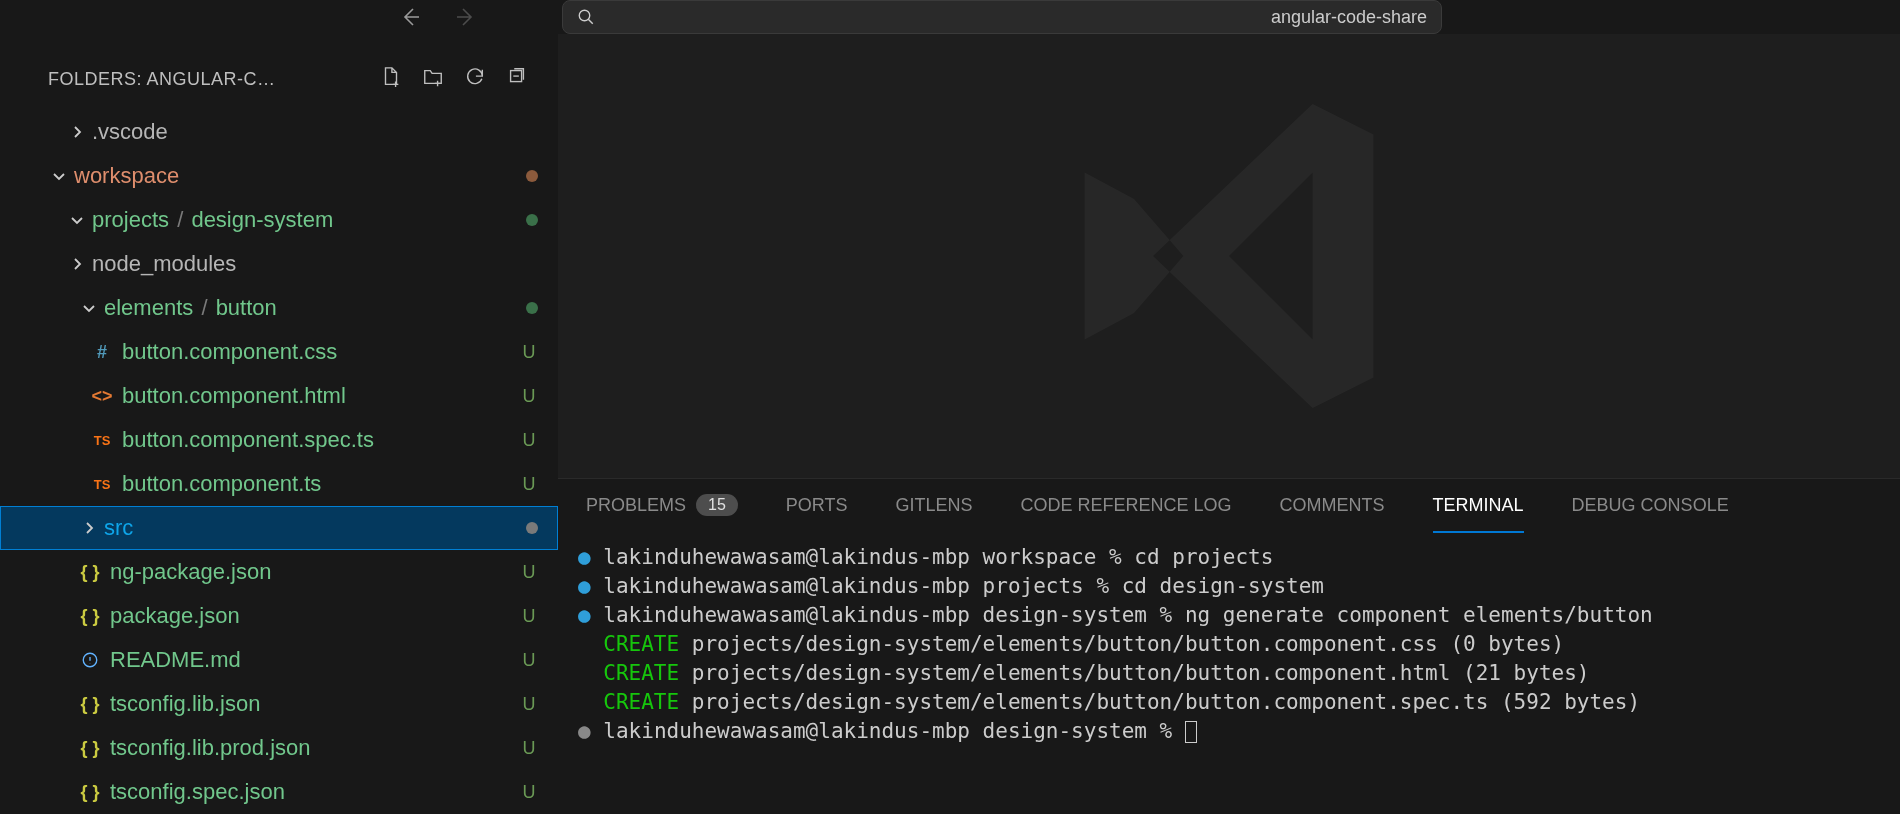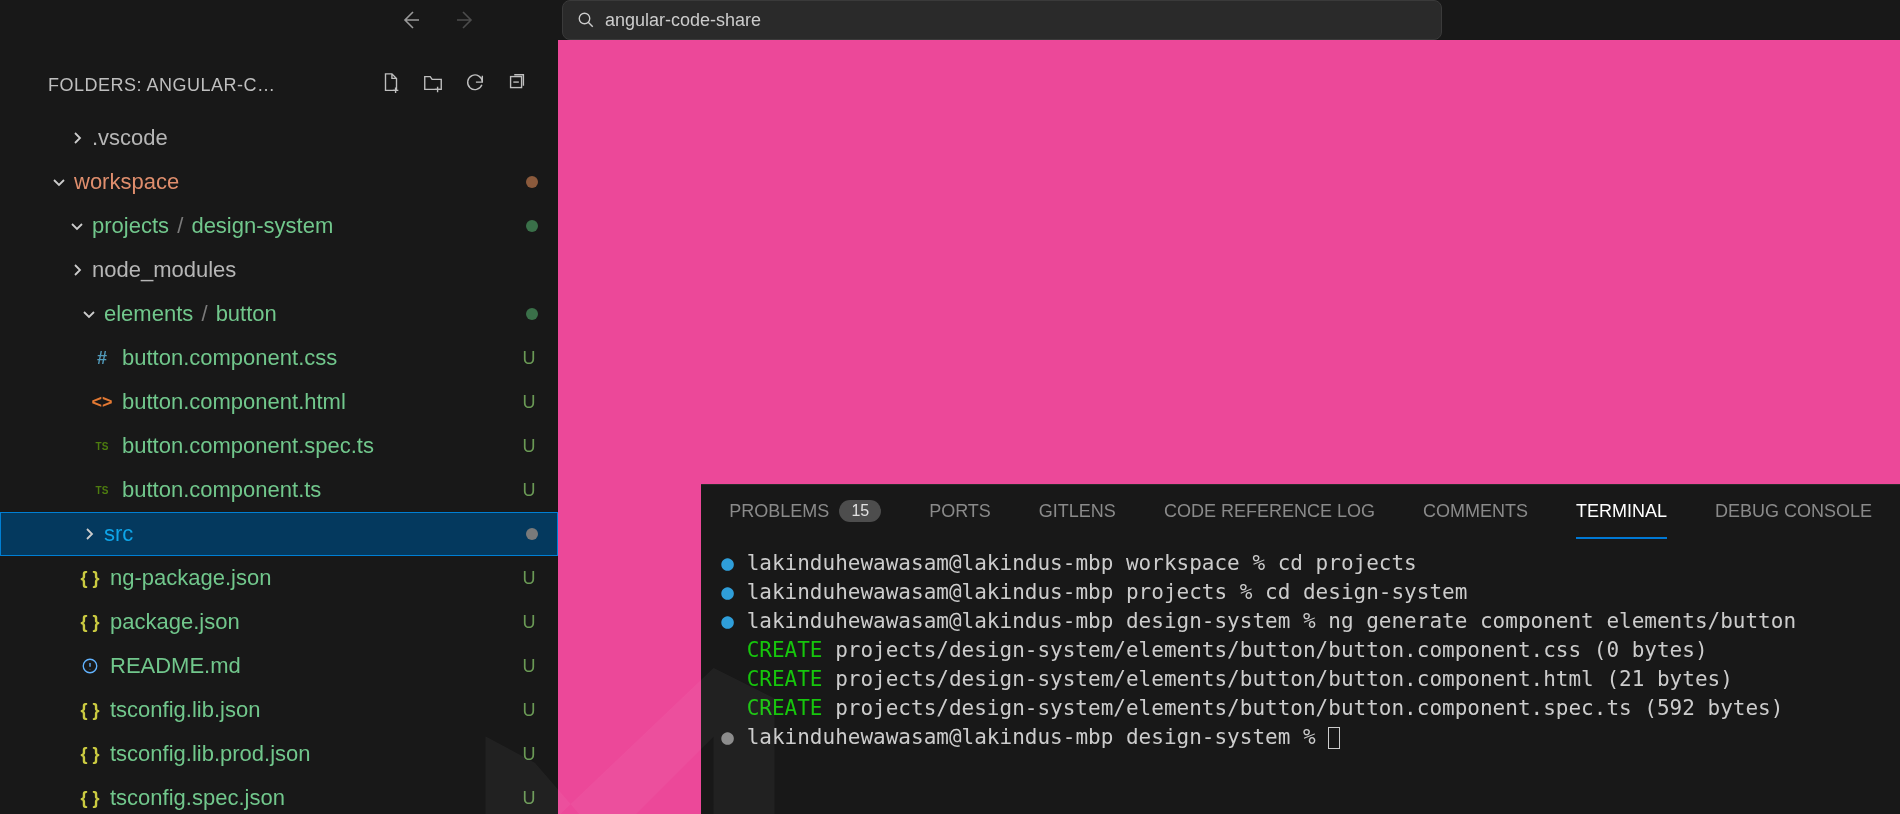--- a/index.html
+++ b/index.html
@@ -19,30 +19,31 @@
   align-items: center;
   justify-content: center;
   gap: 24px;
   background: #181818;
 }
 .nav-arrows { display: flex; gap: 28px; align-items: center; position: relative; left: -60px; }
 .nav-arrow { width: 26px; height: 26px; display: flex; align-items: center; justify-content: center; color: #9a9a9a; cursor: pointer; }
 .nav-arrow.disabled { opacity: 0.4; }
 .search-box {
   width: 880px;
-  height: 40px;
+  height: 34px;
   background: #2a2a2a;
   border: 1px solid #3a3a3a;
   border-radius: 8px;
   display: flex;
   align-items: center;
   padding: 0 14px;
   gap: 10px;
   color: #cccccc;
   font-size: 18px;
+  justify-content: space-between;
 }
 .main {
   flex: 1;
   display: flex;
 }
 .sidebar {
   width: 558px;
   background: #181818;
   display: flex;
   flex-direction: column;
@@ -79,32 +80,31 @@
 .dot-gray { background: #7a7a7a; }
 .label-orange { color: #df8e6d; }
 .label-green { color: #71c78c; }
 .label-gray { color: #b6b6b6; }
 .label-white { color: #0ea5e9; }
 .slash { color: #7a7a7a; margin: 0 2px; }
 .indent-0 { padding-left: 48px; }
 .indent-1 { padding-left: 66px; }
 .indent-2 { padding-left: 78px; }
 .indent-4 { padding-left: 90px; }
-.ic-ts { color: #4d7c0f; font-size: 10px; font-weight: 700; }
+.ic-ts { color: #f97316; font-size: 13px; font-weight: 700; }
 .ic-hash { color: #519aba; }
 .ic-html { color: #e37933; }
 .ic-json { color: #cbcb41; }
 .ic-readme { color: #62b3ff; }
 .editor-area {
   flex: 1;
-  background: #ec4899;
-  display: flex;
-  flex-direction: row;
+  background: #bef264;
+  display: flex;
+  flex-direction: column;
   position: relative;
-  align-items: flex-end;
 }
 .editor-bg {
   flex: 1;
   position: relative;
   background: #1e1e1e;
 }
 .vscode-watermark {
   position: absolute;
   top: 50%;
   left: 50%;

